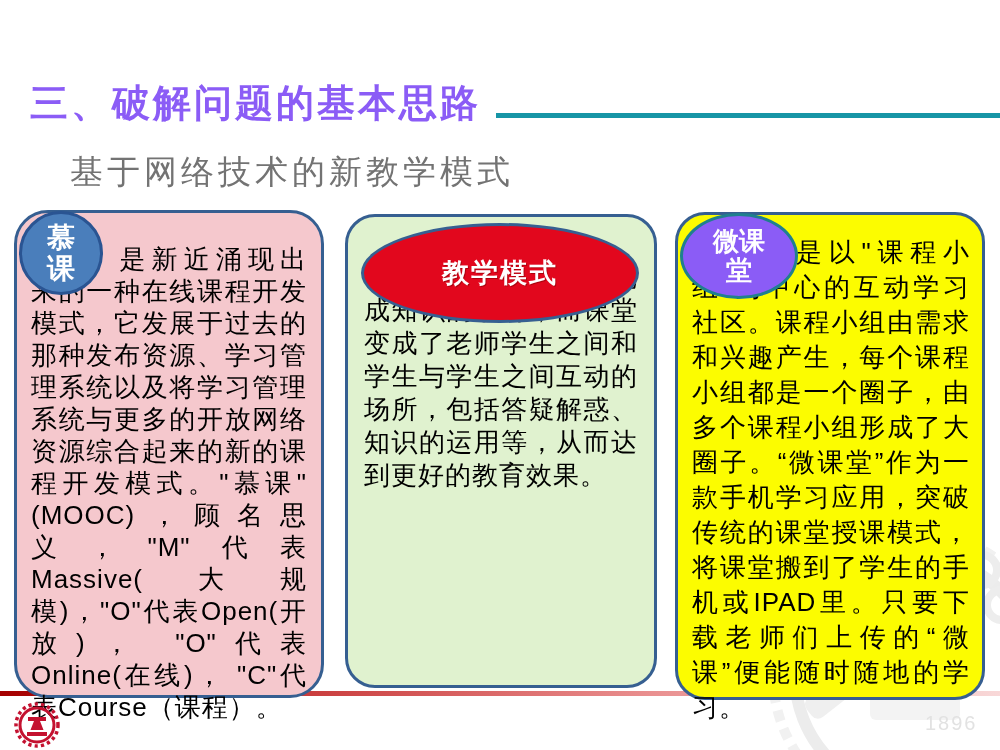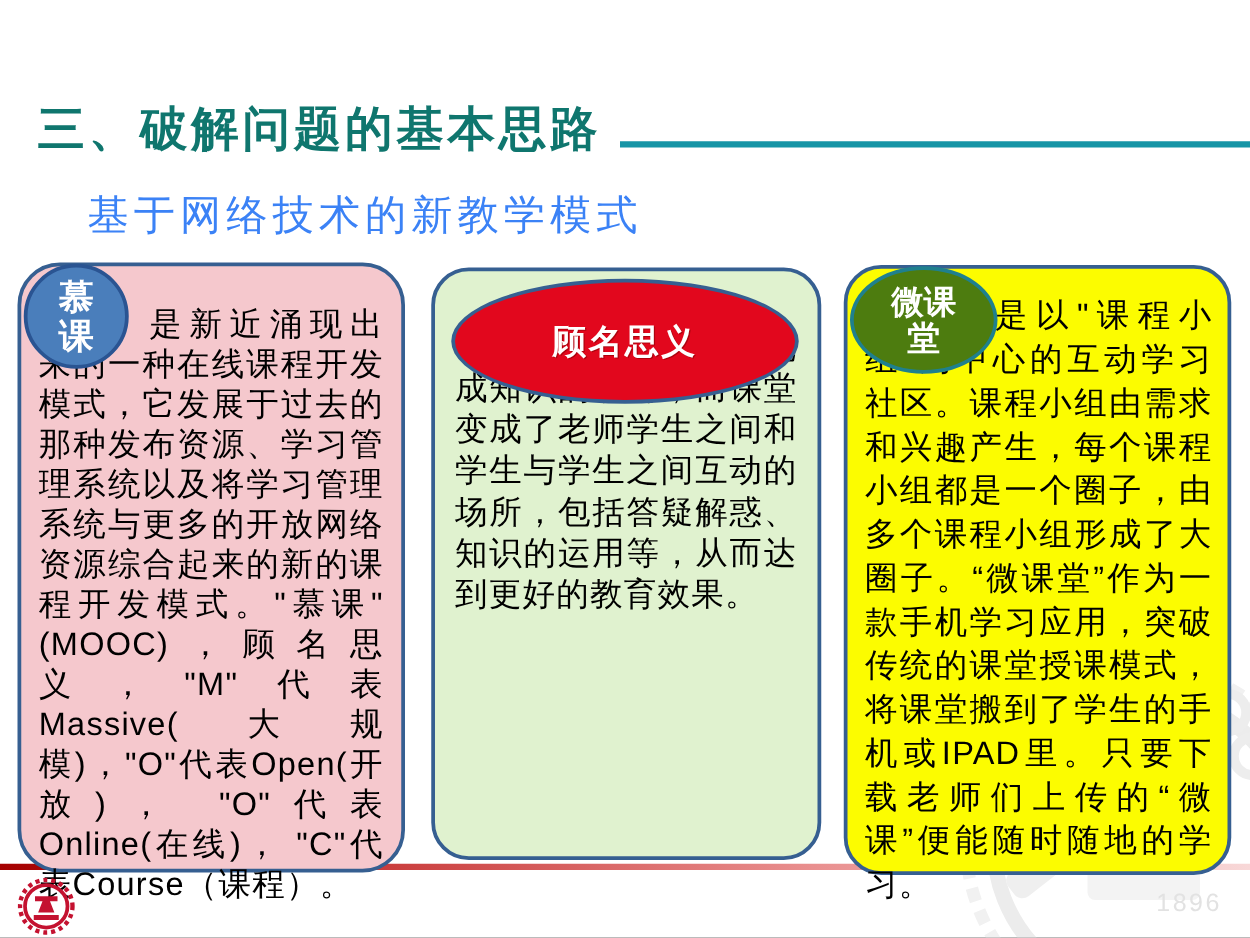--- a/index.html
+++ b/index.html
@@ -4,30 +4,30 @@
 <style>
   html,body{margin:0;padding:0;background:#888;}
   .slide{
     position:relative;width:1000px;height:750px;background:#ffffff;
     overflow:hidden;font-family:"Liberation Sans","DejaVu Sans",sans-serif;
     margin:0 auto;
   }
   
   .title{
     position:absolute;left:30px;top:78px;
-    font-size:38px;font-weight:bold;color:#0f766e;
+    font-size:38px;font-weight:bold;color:#8b5cf6;
     letter-spacing:3px;white-space:nowrap;z-index:2;
   }
   .title-underline{
     position:absolute;left:496px;top:113px;right:0;height:5px;
     background:#1795A6;z-index:2;
   }
   .subtitle{
     position:absolute;left:70px;top:150px;
-    font-size:33px;color:#3b82f6;letter-spacing:4px;white-space:nowrap;z-index:2;
+    font-size:33px;color:#737373;letter-spacing:4px;white-space:nowrap;z-index:2;
   }
   
   .card{position:absolute;border:3px solid #365F91;box-sizing:border-box;z-index:2;}
   .card-1{left:14px;top:210px;width:310px;height:488px;background:#F5C8CD;border-radius:34px;}
   .card-2{left:345px;top:214px;width:312px;height:474px;background:#E0F2CF;border-radius:30px;}
   .card-3{left:675px;top:212px;width:310px;height:488px;background:#FCFC00;border-radius:30px;}
   .card p{
     margin:0;color:#000;font-size:26px;line-height:32px;
     letter-spacing:1px;text-align:justify;
   }
@@ -47,21 +47,21 @@
     position:absolute;left:13px;top:6px;width:278px;height:100px;
     border-radius:50%;background:#E2071D;border:3px solid #365F91;
     color:#fff;font-weight:bold;font-size:27px;line-height:32px;
     display:flex;flex-direction:column;align-items:center;justify-content:center;
     box-sizing:border-box;text-align:center;letter-spacing:2px;
     text-shadow:1px 1px 0 rgba(120,0,0,.5);
   }
   
   .badge-micro{
     position:absolute;left:2px;top:-2px;width:118px;height:86px;
-    border-radius:50%;background:#4d7c0f;border:3px solid #1F808E;
+    border-radius:50%;background:#8b5cf6;border:3px solid #1F808E;
     color:#fff;font-weight:bold;font-size:26px;line-height:29px;
     display:flex;flex-direction:column;align-items:center;justify-content:center;
     z-index:3;box-sizing:border-box;text-align:center;
   }
   
   .footer-line{
     position:absolute;left:0;top:691px;width:1000px;height:5px;z-index:1;
     background:linear-gradient(90deg,#A50000 0%,#C93B3B 30%,#E98F8F 65%,#F8D8D8 100%);
   }
   .footer-logo{
@@ -94,21 +94,21 @@
   <div class="card card-1">
     <div class="badge-mooc">
       <span>慕</span>
       <span>课</span>
     </div>
     <p>是新近涌现出来的一种在线课程开发模式，它发展于过去的那种发布资源、学习管理系统以及将学习管理系统与更多的开放网络资源综合起来的新的课程开发模式。"慕课"(MOOC)，顾名思义，"M"代表Massive(大规模)，"O"代表Open(开放)， "O"代表Online(在线)， "C"代表Course（课程）。</p>
   </div>
 
   <div class="card card-2">
     <div class="ellipse-flip">
-      <span>顾名思义</span>
+      <span>教学模式</span>
     </div>
     <p>是指学生在家完成知识的学习，而课堂变成了老师学生之间和学生与学生之间互动的场所，包括答疑解惑、知识的运用等，从而达到更好的教育效果。</p>
   </div>
 
   <div class="card card-3">
     <div class="badge-micro">
       <span>微课</span>
       <span>堂</span>
     </div>
     <p>是以"课程小组"为中心的互动学习社区。课程小组由需求和兴趣产生，每个课程小组都是一个圈子，由多个课程小组形成了大圈子。“微课堂”作为一款手机学习应用，突破传统的课堂授课模式，将课堂搬到了学生的手机或IPAD里。只要下载老师们上传的“微课”便能随时随地的学习。</p>

